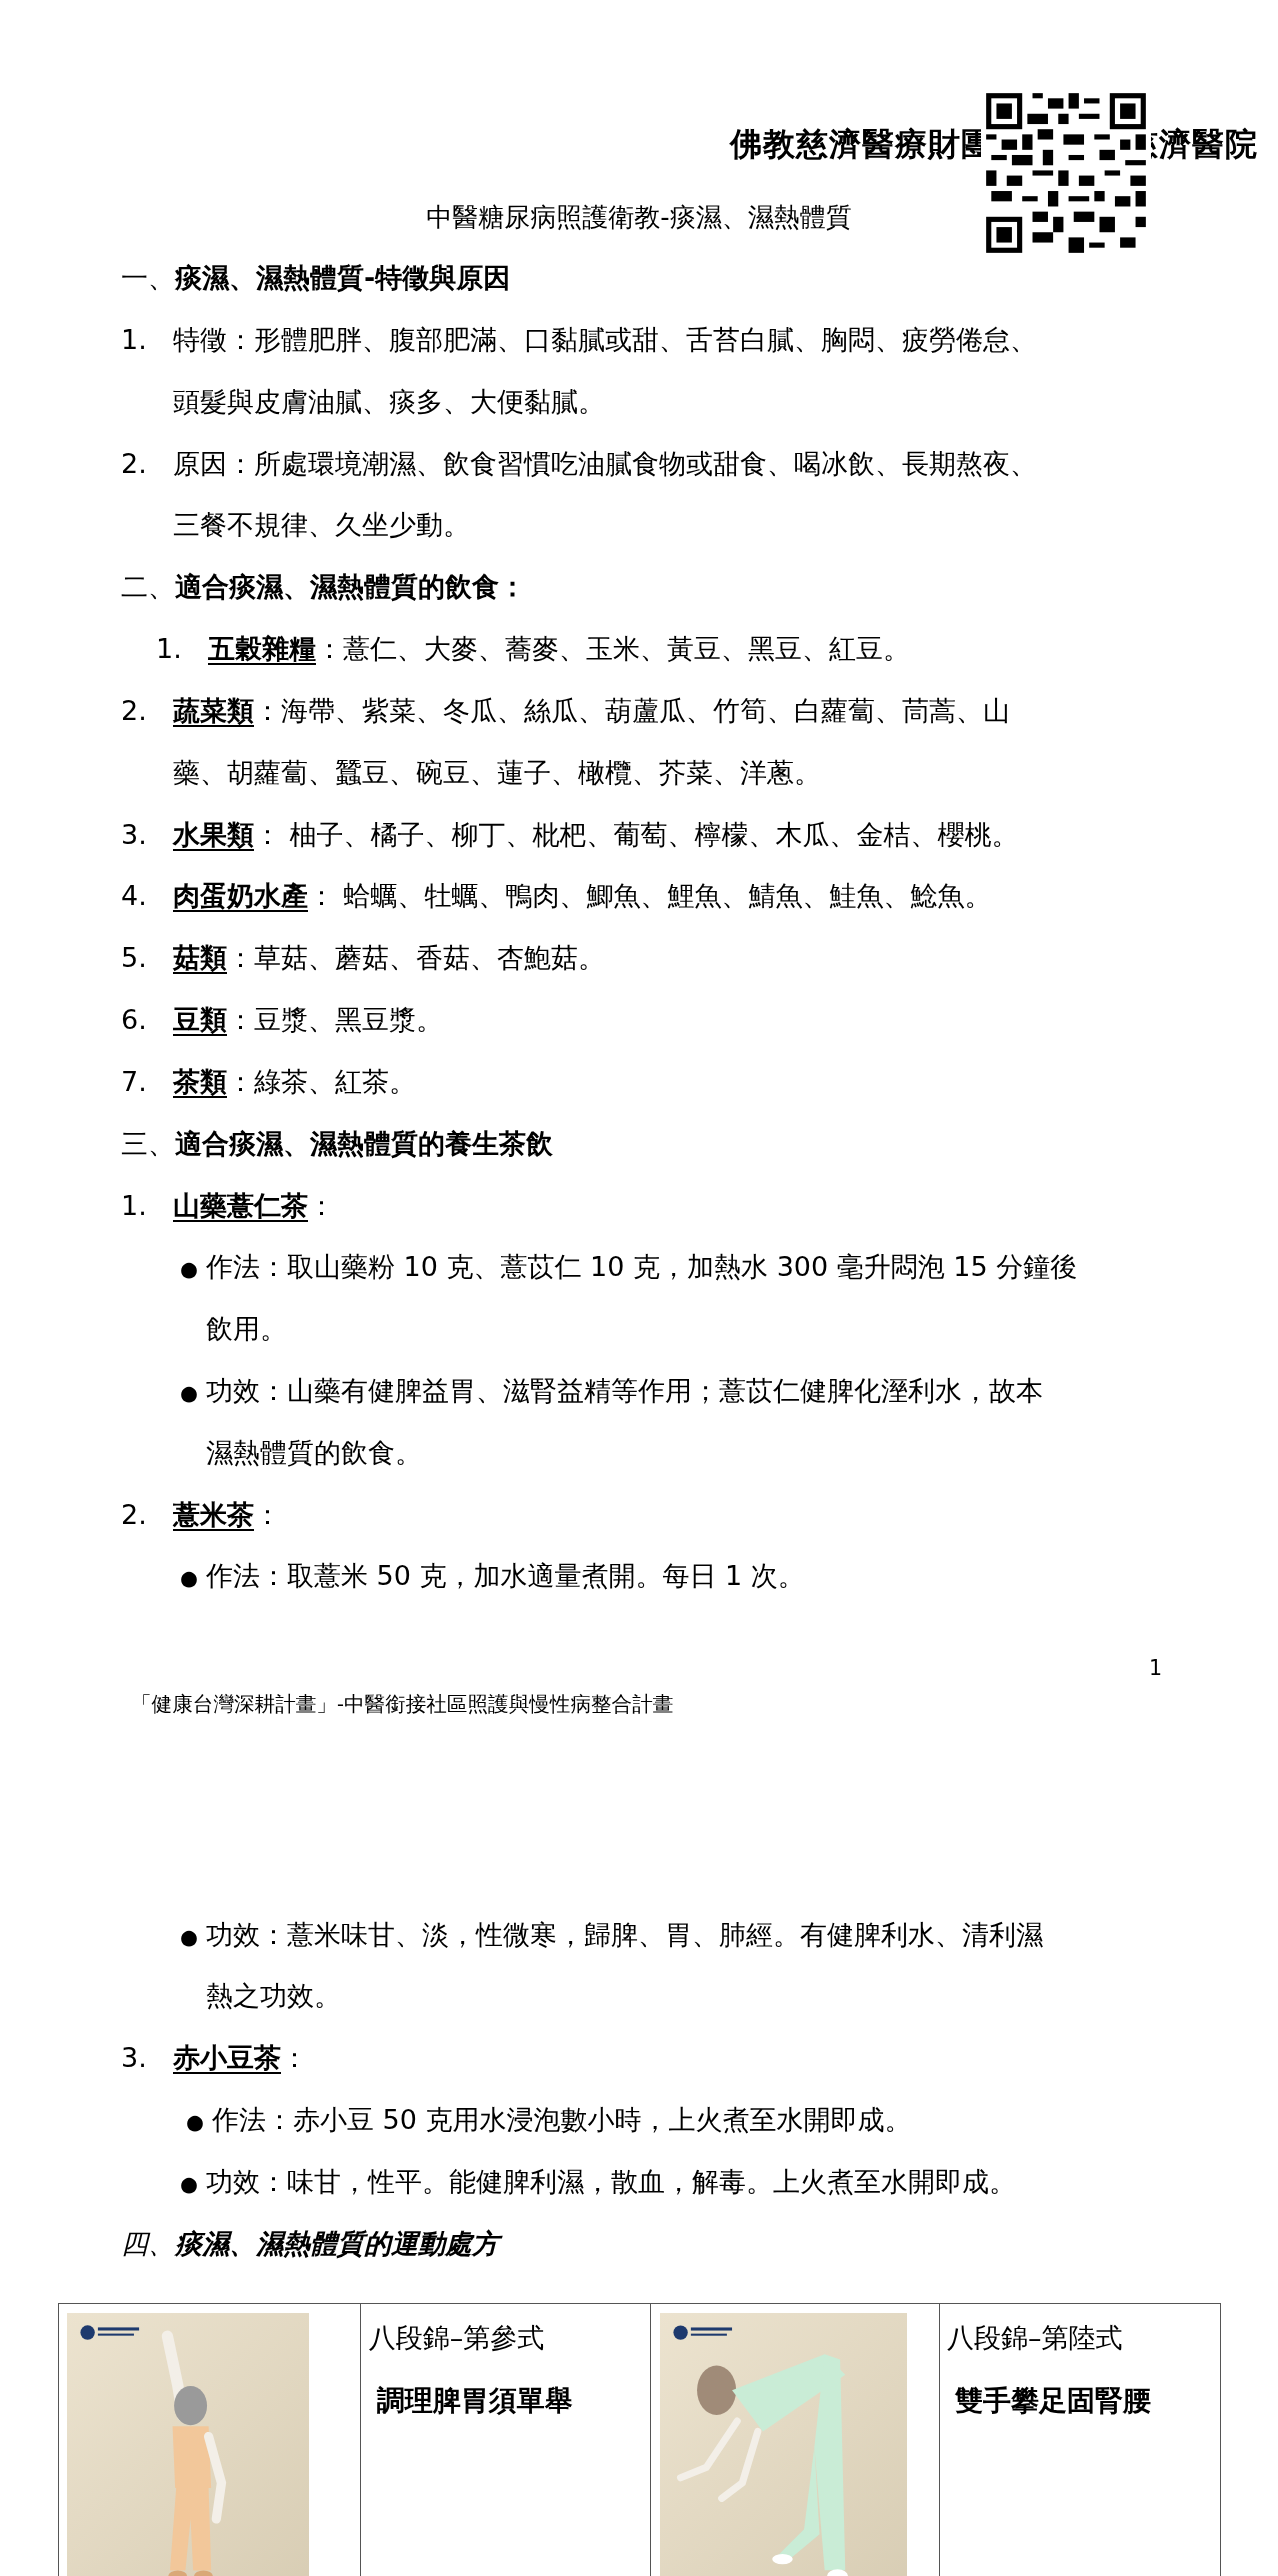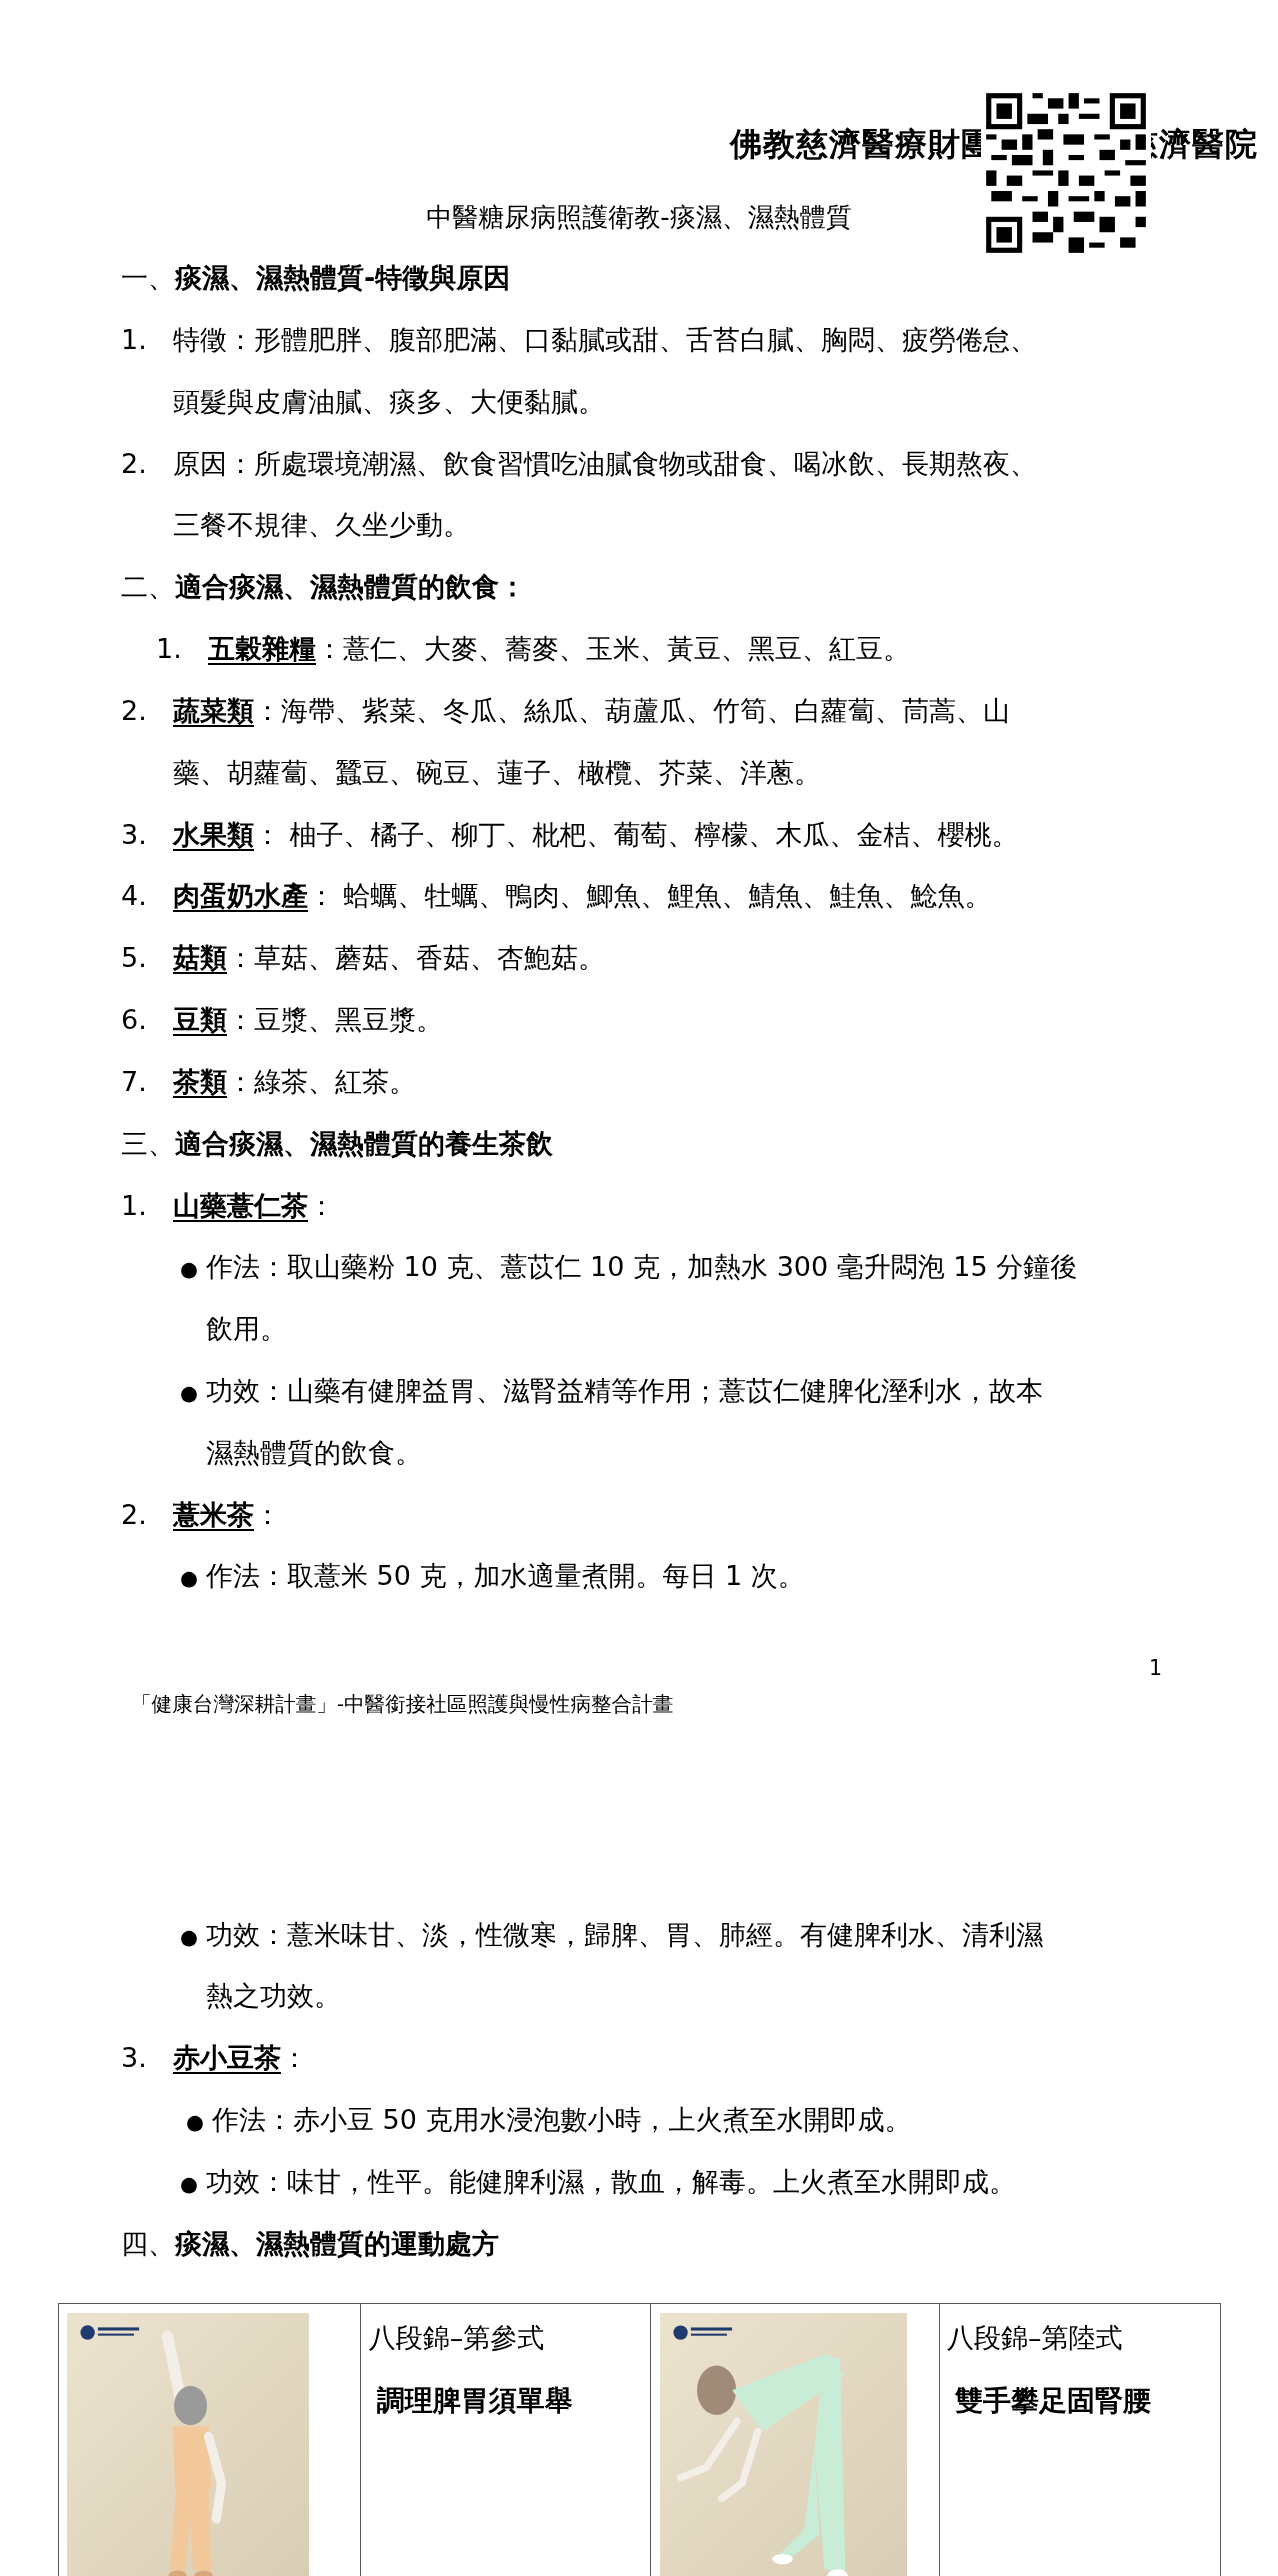--- a/index.html
+++ b/index.html
@@ -126,21 +126,21 @@
 
 <div class="abs pagenum" style="top:1656px;">1</div>
 <div class="abs footer" style="top:1690px;">「健康台灣深耕計畫」-中醫銜接社區照護與慢性病整合計畫</div>
 
 <div class="abs bullet" style="top:1917px;"><span class="dot">●</span><span>功效：薏米味甘、淡，性微寒，歸脾、胃、肺經。有健脾利水、清利濕</span></div>
 <div class="abs bcont" style="top:1978px;">熱之功效。</div>
 <div class="abs item" style="top:2040px;"><span class="n">3.</span><span class="cat">赤小豆茶</span><span>：</span></div>
 <div class="abs bullet" style="top:2102px;margin-left:6px;"><span class="dot">●</span><span>作法：赤小豆 50 克用水浸泡數小時，上火煮至水開即成。</span></div>
 <div class="abs bullet" style="top:2164px;"><span class="dot">●</span><span>功效：味甘，性平。能健脾利濕，散血，解毒。上火煮至水開即成。</span></div>
 
-<div class="abs sec" style="top:2226px;">
+<div class="abs sec" style="top:2226px;font-style:italic;">
   <span class="num">四、</span><span>痰濕、濕熱體質的運動處方</span>
 </div>
 
 <table style="left:58px; top:2303px; width:1163px; height:299px;">
   <tbody>
       <tr style="height:299px;">
     <td style="width:302px; padding:9.3px 8.2px;">
       <div class="img-box" style="width:242px; height:278px; background:linear-gradient(135deg,#ece3cf,#d8cdb4);">
         <svg width="242" height="278" viewBox="0 0 470 540">
           <circle cx="40" cy="38" r="14" fill="#1e3a6e"></circle>

